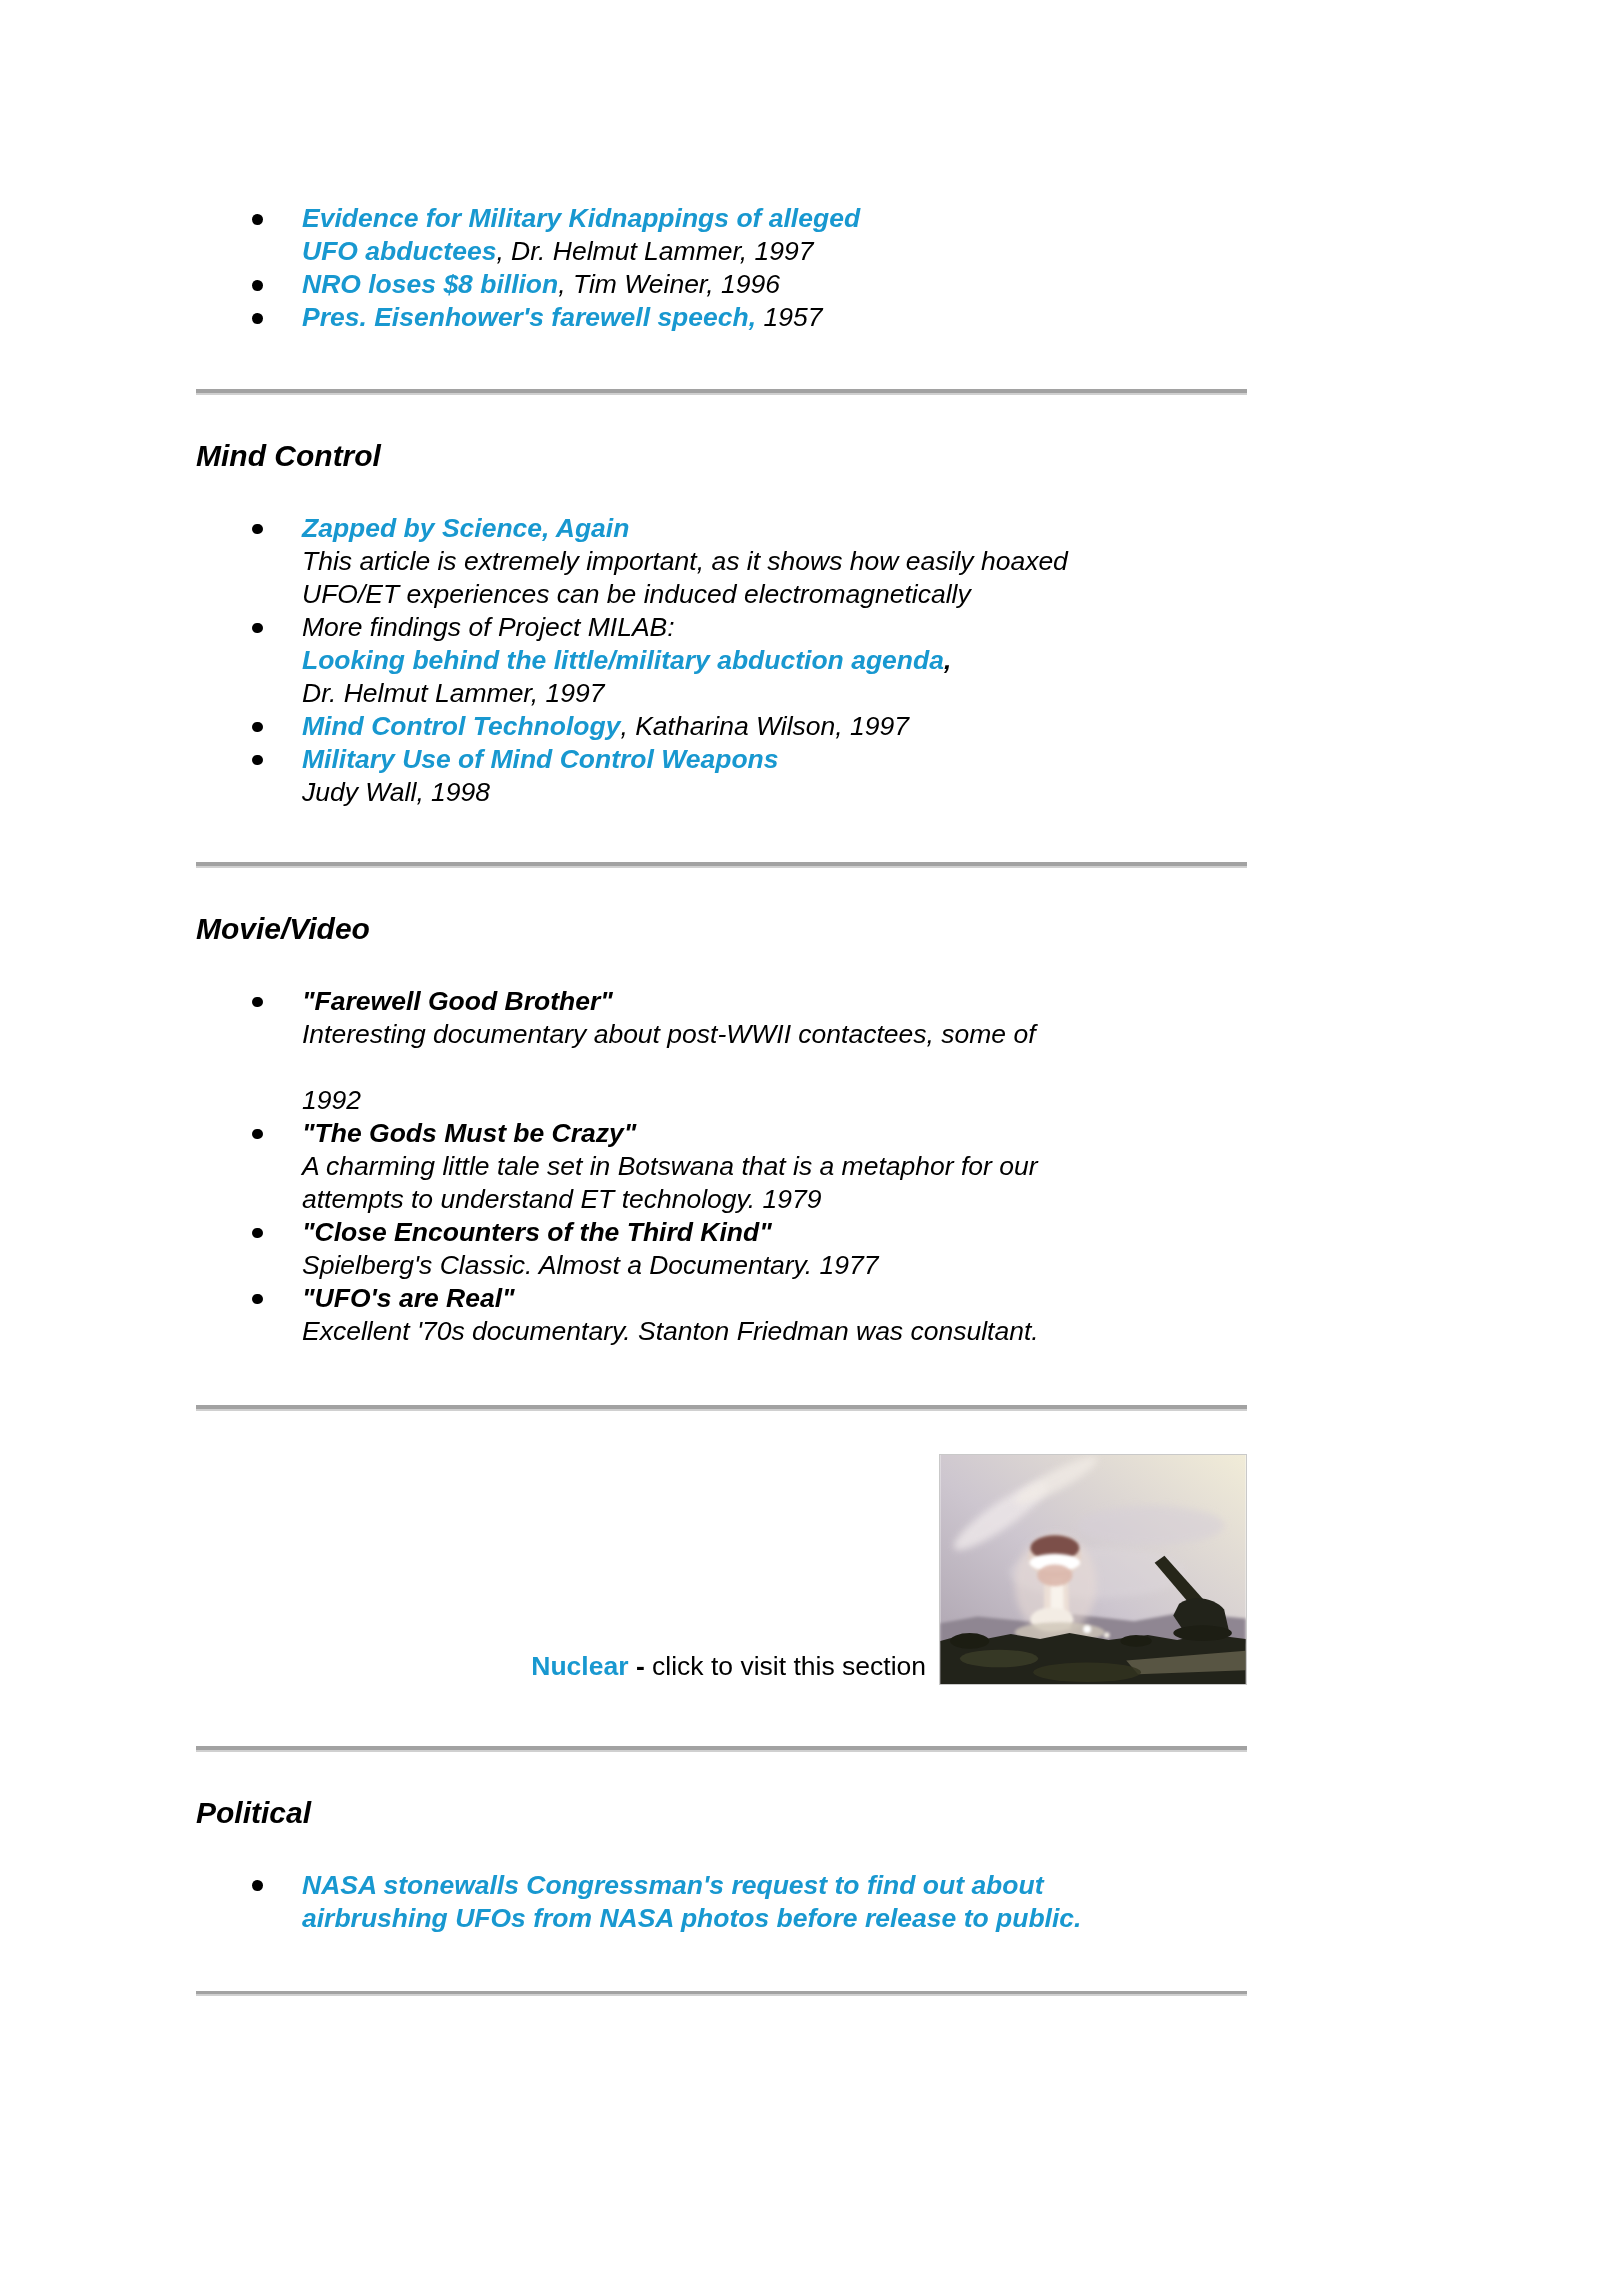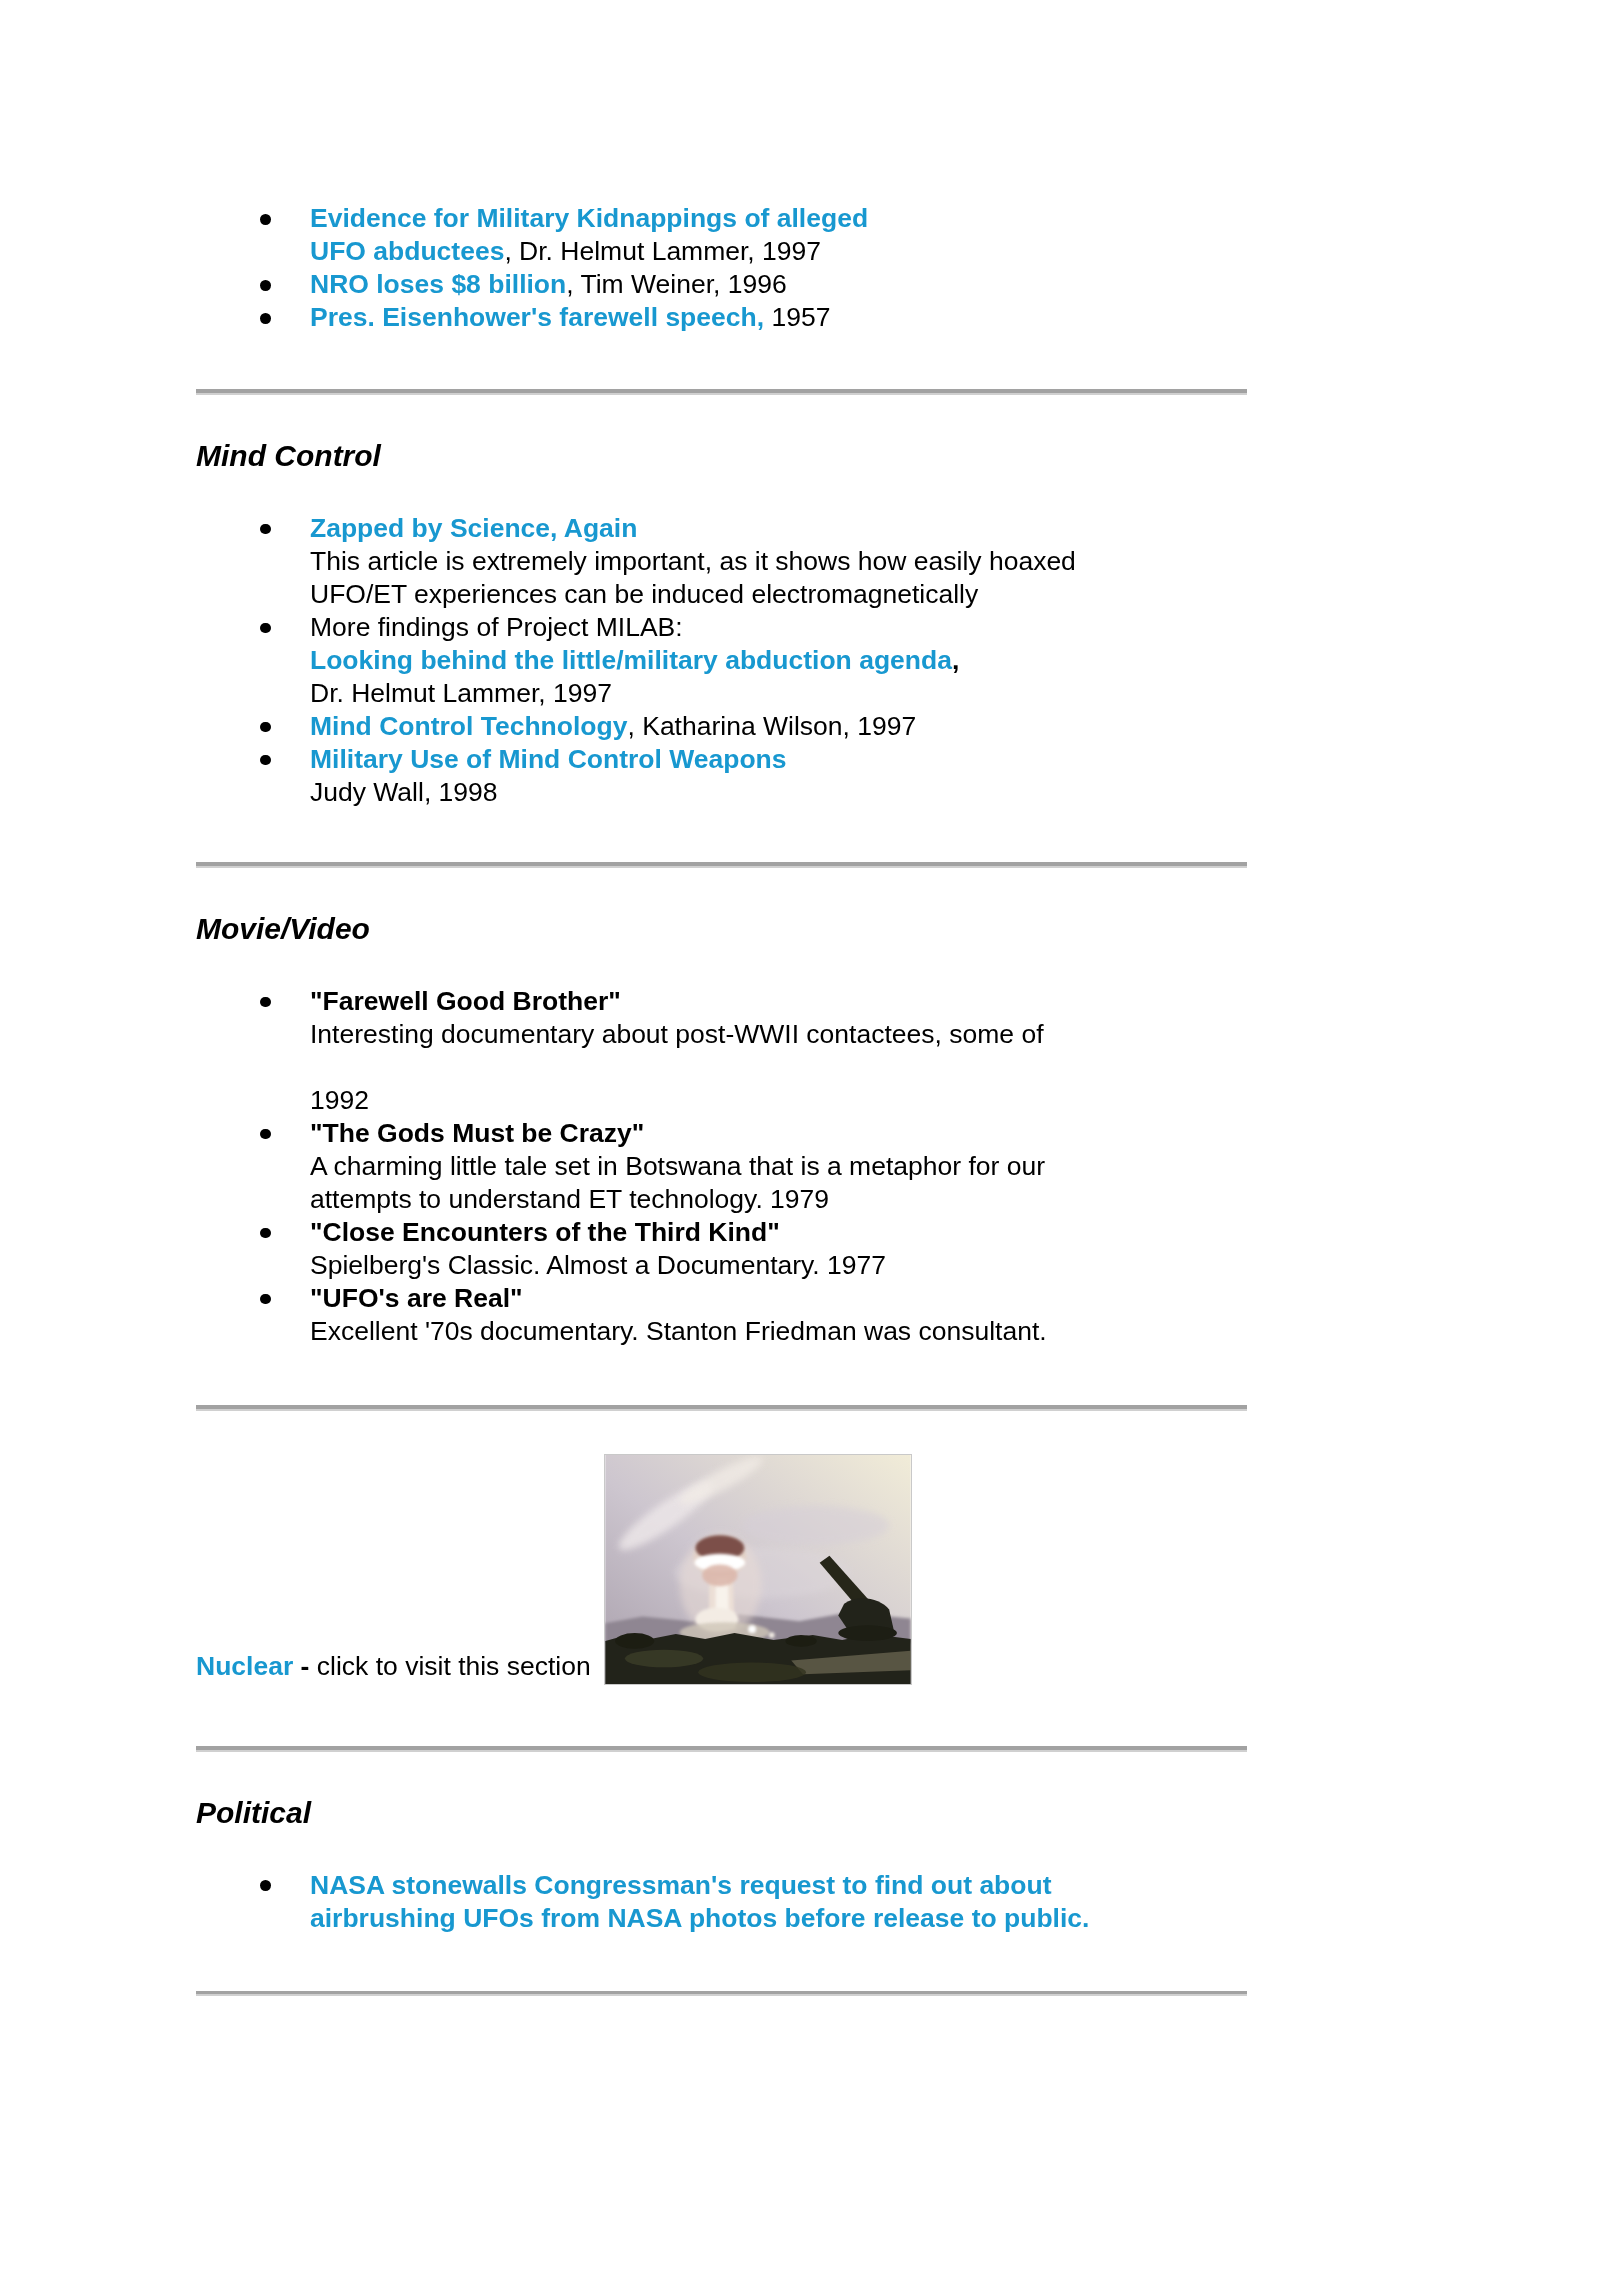--- a/index.html
+++ b/index.html
@@ -36,22 +36,23 @@
   #rule5 { margin-top: 56px; }
   .heading {
     font-size: 30px;
     line-height: 35px;
     font-weight: bold;
     margin: 43px 0 0 0;
     font-style: italic;
   }
   ul.blist {
     list-style: none;
-    margin: 16px;
+    margin: 8px;
     padding: 0;
+    font-style: italic;
   }
   ul.blist { margin-top: 39px; }
   ul#top-list { margin-top: 0; }
   ul.blist li {
     position: relative;
     padding-left: 98px;
   }
   ul.blist li::before {
     content: "";
     position: absolute;
@@ -67,20 +68,21 @@
     font-weight: bold;
     text-decoration: none;
     cursor: pointer;
   }
   .b { font-weight: bold; }
   .nuclear-row {
     margin-top: 43px;
     display: flex;
     align-items: flex-end;
     gap: 13px;
+    justify-content: flex-end;
   }
   .nuclear-text { white-space: nowrap; padding-bottom: 2px; }
   .nuke-img {
     display: block;
     border: 1px solid #c9c9c9;
   }
 </style>
 </head>
 <body>
 

